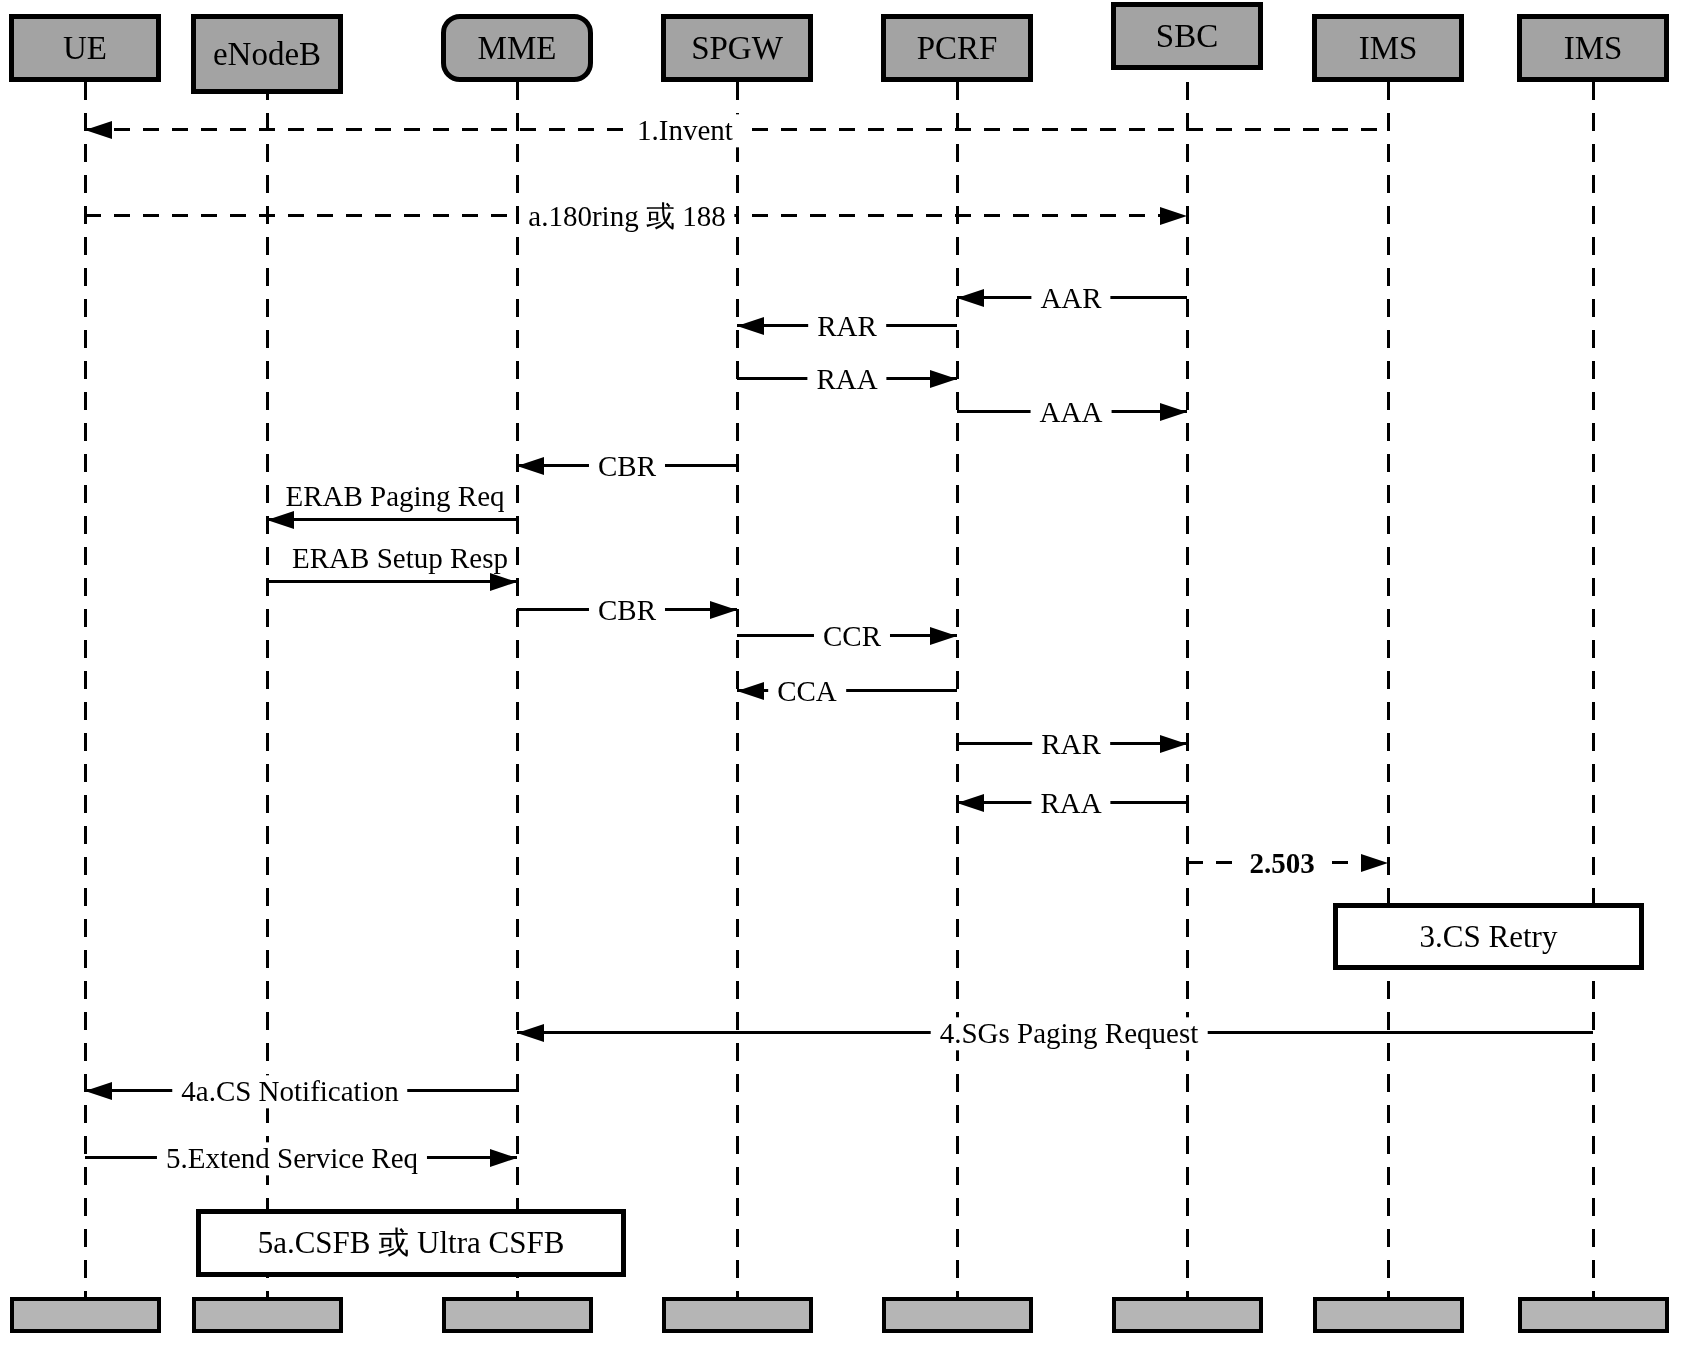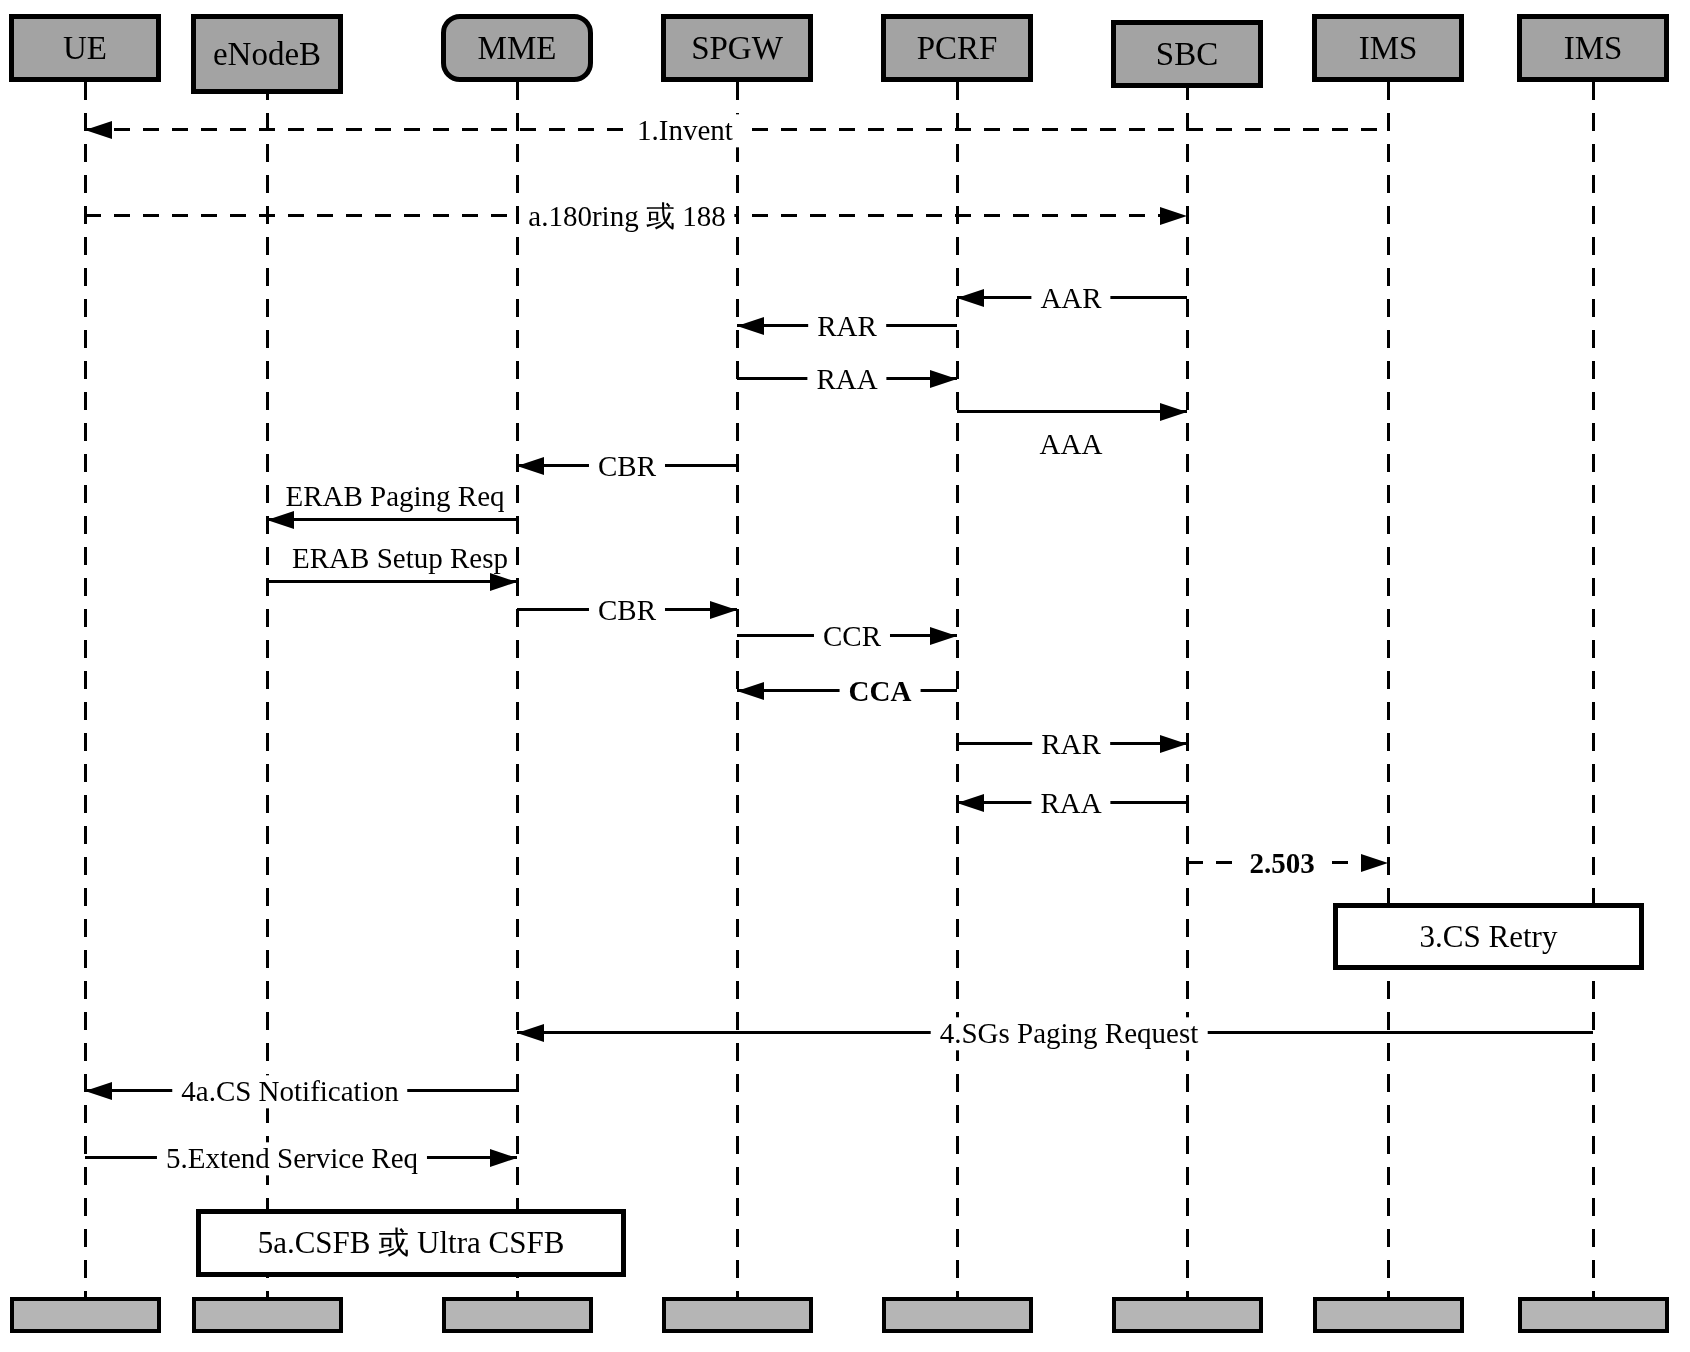--- a/index.html
+++ b/index.html
@@ -74,21 +74,21 @@
     <div class="actor-box" style="left: 661px; top: 14px; width: 152px; height: 68px;">
       <div class="actor-label">SPGW</div>
     </div>
     <div class="lifeline" style="left: 735.5px; top: 82px; height: 1217px;"></div>
     <div class="terminator" style="left: 661.5px; top: 1297px; width: 151px; height: 36px; background: rgb(181, 181, 181);"></div>
     <div class="actor-box" style="left: 881px; top: 14px; width: 152px; height: 68px;">
       <div class="actor-label">PCRF</div>
     </div>
     <div class="lifeline" style="left: 955.5px; top: 82px; height: 1217px;"></div>
     <div class="terminator" style="left: 881.5px; top: 1297px; width: 151px; height: 36px; background: rgb(181, 181, 181);"></div>
-    <div class="actor-box" style="left: 1111px; top: 20px; width: 152px; height: 68px; justify-content: center;">
+    <div class="actor-box" style="left: 1111px; top: 2px; width: 152px; height: 68px; justify-content: center;">
       <div class="actor-label">SBC</div>
     </div>
     <div class="lifeline" style="left: 1185.5px; top: 82px; height: 1217px;"></div>
     <div class="terminator" style="left: 1111.5px; top: 1297px; width: 151px; height: 36px; background: rgb(181, 181, 181);"></div>
     <div class="actor-box" style="left: 1312px; top: 14px; width: 152px; height: 68px;">
       <div class="actor-label">IMS</div>
     </div>
     <div class="lifeline" style="left: 1386.5px; top: 82px; height: 1217px;"></div>
     <div class="terminator" style="left: 1312.5px; top: 1297px; width: 151px; height: 36px; background: rgb(181, 181, 181);"></div>
     <div class="actor-box" style="left: 1517px; top: 14px; width: 152px; height: 68px;">
@@ -106,39 +106,39 @@
     <div class="arrowhead left" style="top: 289px; left: 957px;"></div>
     <div class="msg-label" style="left: 1071px; top: 299px;">AAR</div>
     <div class="msg-line" style="left: 737px; width: 220px; top: 324px;"></div>
     <div class="arrowhead left" style="top: 317px; left: 737px;"></div>
     <div class="msg-label" style="left: 847px; top: 327px;">RAR</div>
     <div class="msg-line" style="left: 737px; width: 220px; top: 377px;"></div>
     <div class="arrowhead right" style="top: 370px; left: 930px;"></div>
     <div class="msg-label" style="left: 847px; top: 380px;">RAA</div>
     <div class="msg-line" style="left: 957px; width: 230px; top: 410px;"></div>
     <div class="arrowhead right" style="top: 403px; left: 1160px;"></div>
-    <div class="msg-label" style="left: 1071px; top: 413px; margin-top: 32px;">AAA</div>
+    <div class="msg-label" style="left: 1071px; top: 413px;">AAA</div>
     <div class="msg-line" style="left: 517px; width: 220px; top: 464px;"></div>
     <div class="arrowhead left" style="top: 457px; left: 517px;"></div>
     <div class="msg-label" style="left: 627px; top: 467px;">CBR</div>
     <div class="msg-line" style="left: 267px; width: 250px; top: 518px;"></div>
     <div class="arrowhead left" style="top: 511px; left: 267px;"></div>
     <div class="msg-label above" style="left: 395px; top: 513px;">ERAB Paging Req</div>
     <div class="msg-line" style="left: 267px; width: 250px; top: 580px;"></div>
     <div class="arrowhead right" style="top: 573px; left: 490px;"></div>
     <div class="msg-label above" style="left: 400px; top: 575px;">ERAB Setup Resp</div>
     <div class="msg-line" style="left: 517px; width: 220px; top: 608px;"></div>
     <div class="arrowhead right" style="top: 601px; left: 710px;"></div>
     <div class="msg-label" style="left: 627px; top: 611px;">CBR</div>
     <div class="msg-line" style="left: 737px; width: 220px; top: 634px;"></div>
     <div class="arrowhead right" style="top: 627px; left: 930px;"></div>
     <div class="msg-label" style="left: 852px; top: 637px;">CCR</div>
     <div class="msg-line" style="left: 737px; width: 220px; top: 689px;"></div>
     <div class="arrowhead left" style="top: 682px; left: 737px;"></div>
-    <div class="msg-label" style="left: 880px; top: 692px; font-weight: bold;">CCA</div>
+    <div class="msg-label" style="left: 807px; top: 692px;">CCA</div>
     <div class="msg-line" style="left: 957px; width: 230px; top: 742px;"></div>
     <div class="arrowhead right" style="top: 735px; left: 1160px;"></div>
     <div class="msg-label" style="left: 1071px; top: 745px;">RAR</div>
     <div class="msg-line" style="left: 957px; width: 230px; top: 801px;"></div>
     <div class="arrowhead left" style="top: 794px; left: 957px;"></div>
     <div class="msg-label" style="left: 1071px; top: 804px;">RAA</div>
     <div class="msg-line dashed" style="left: 1187px; width: 201px; top: 861px;"></div>
     <div class="arrowhead right" style="top: 854px; left: 1361px;"></div>
     <div class="msg-label" style="left: 1282px; top: 864px; font-weight: bold;">2.503</div>
     <div class="msg-line" style="left: 517px; width: 1076px; top: 1031px;"></div>

